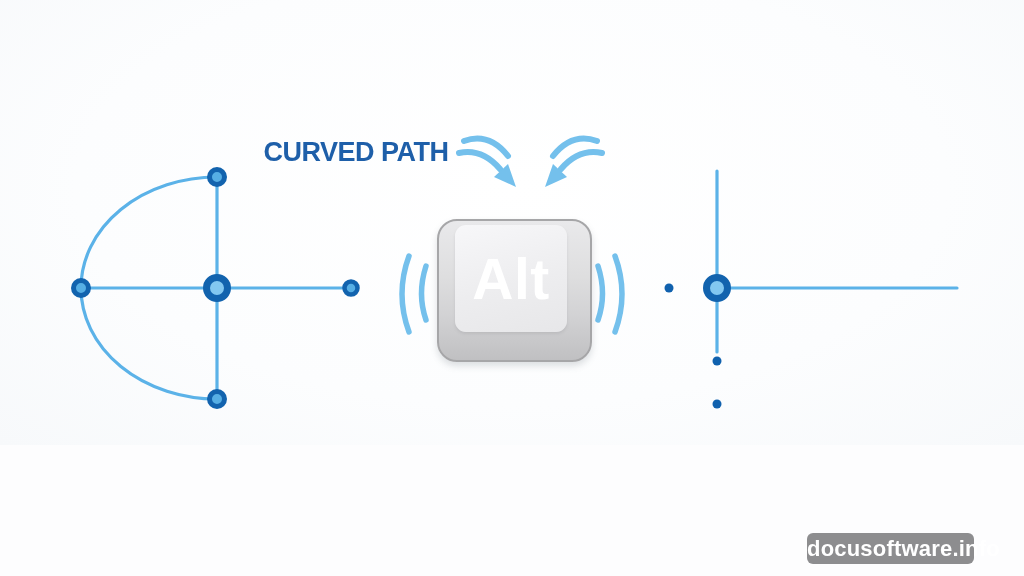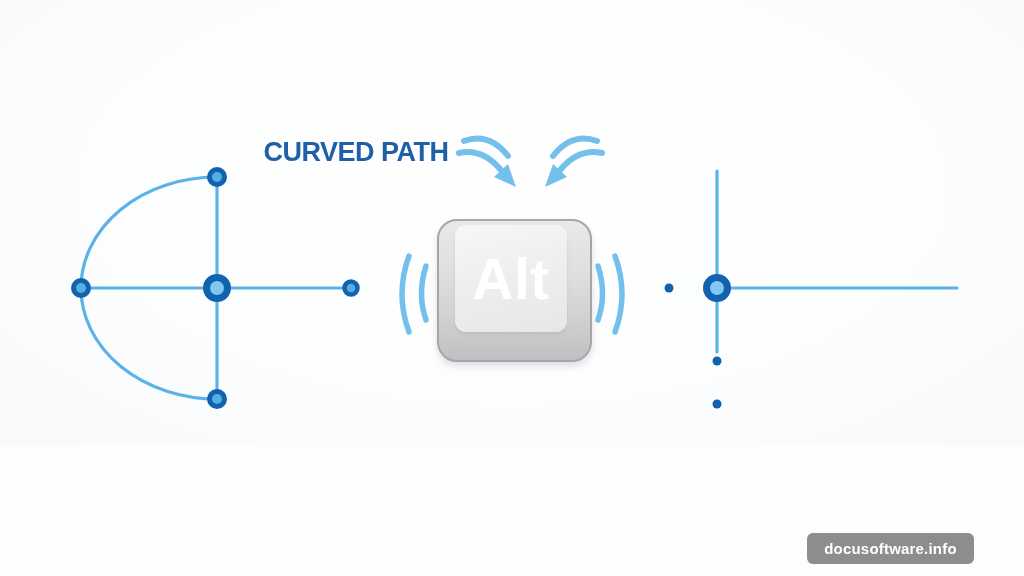--- a/index.html
+++ b/index.html
@@ -66,21 +66,21 @@
   }
   .alt-keycap span {
     font-size:57px; font-weight:700; letter-spacing:0.5px;
     color: var(--key-text);
   }
 
   .watermark {
     position:absolute; left:807px; top:533px; width:167px; height:31px;
     border-radius:6px; background: var(--watermark-bg);
     color: var(--watermark-text);
-    font-size:15px; font-weight:700; letter-spacing:0.2px;
+    font-size:22px; font-weight:700; letter-spacing:0.2px;
     line-height:31px; text-align:center;
   }
 </style>
 </head>
 <body>
 
 <div class="stage">
 
   <div class="label label-left">CURVED PATH</div>
 

